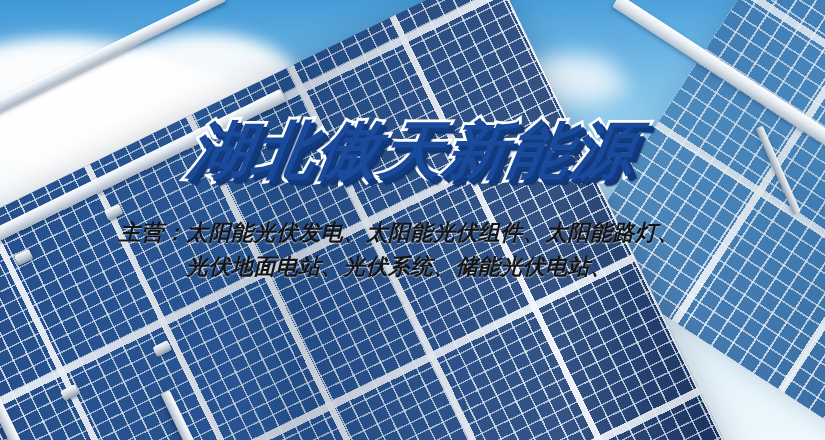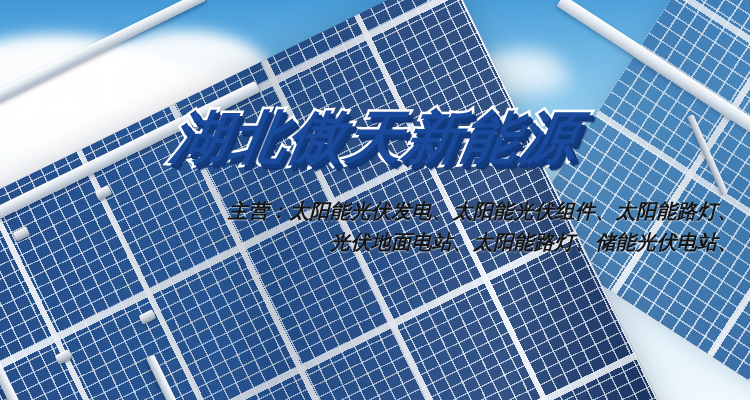--- a/index.html
+++ b/index.html
@@ -255,24 +255,24 @@
        5px 5px 0 #0f3270,
        6px 6px 1px rgba(12,40,92,0.55);
     transform: skewX(-9deg);
     white-space: nowrap;
     line-height: 1.05;
   }
 
   
   .subtitle {
     position: absolute;
-    left: 12px;
+    left: 0;
     top: 196px;
     width: 726px;
-    text-align: right;
+    text-align: center;
     pointer-events: none;
   }
   .sub-line {
     font-family: "DejaVu Sans", "Liberation Sans", sans-serif;
     font-size: 20px;
     font-weight: 700;
     font-style: italic;
     color: #141414;
     letter-spacing: 0.4px;
     line-height: 31px;
@@ -328,16 +328,16 @@
   <div class="clamp cp-3"></div>
   <div class="clamp cp-4"></div>
   <div class="clamp cp-5"></div>
 
   <div class="title-wrap">
     <div class="title">湖北傲天新能源</div>
   </div>
 
   <div class="subtitle">
     <div class="sub-line">主营：太阳能光伏发电、太阳能光伏组件、太阳能路灯、</div>
-    <div class="sub-line">光伏地面电站、太阳能路灯、储能光伏电站、</div>
+    <div class="sub-line">光伏地面电站、光伏系统、储能光伏电站、</div>
   </div>
 
 </div>
 
 </body></html>

